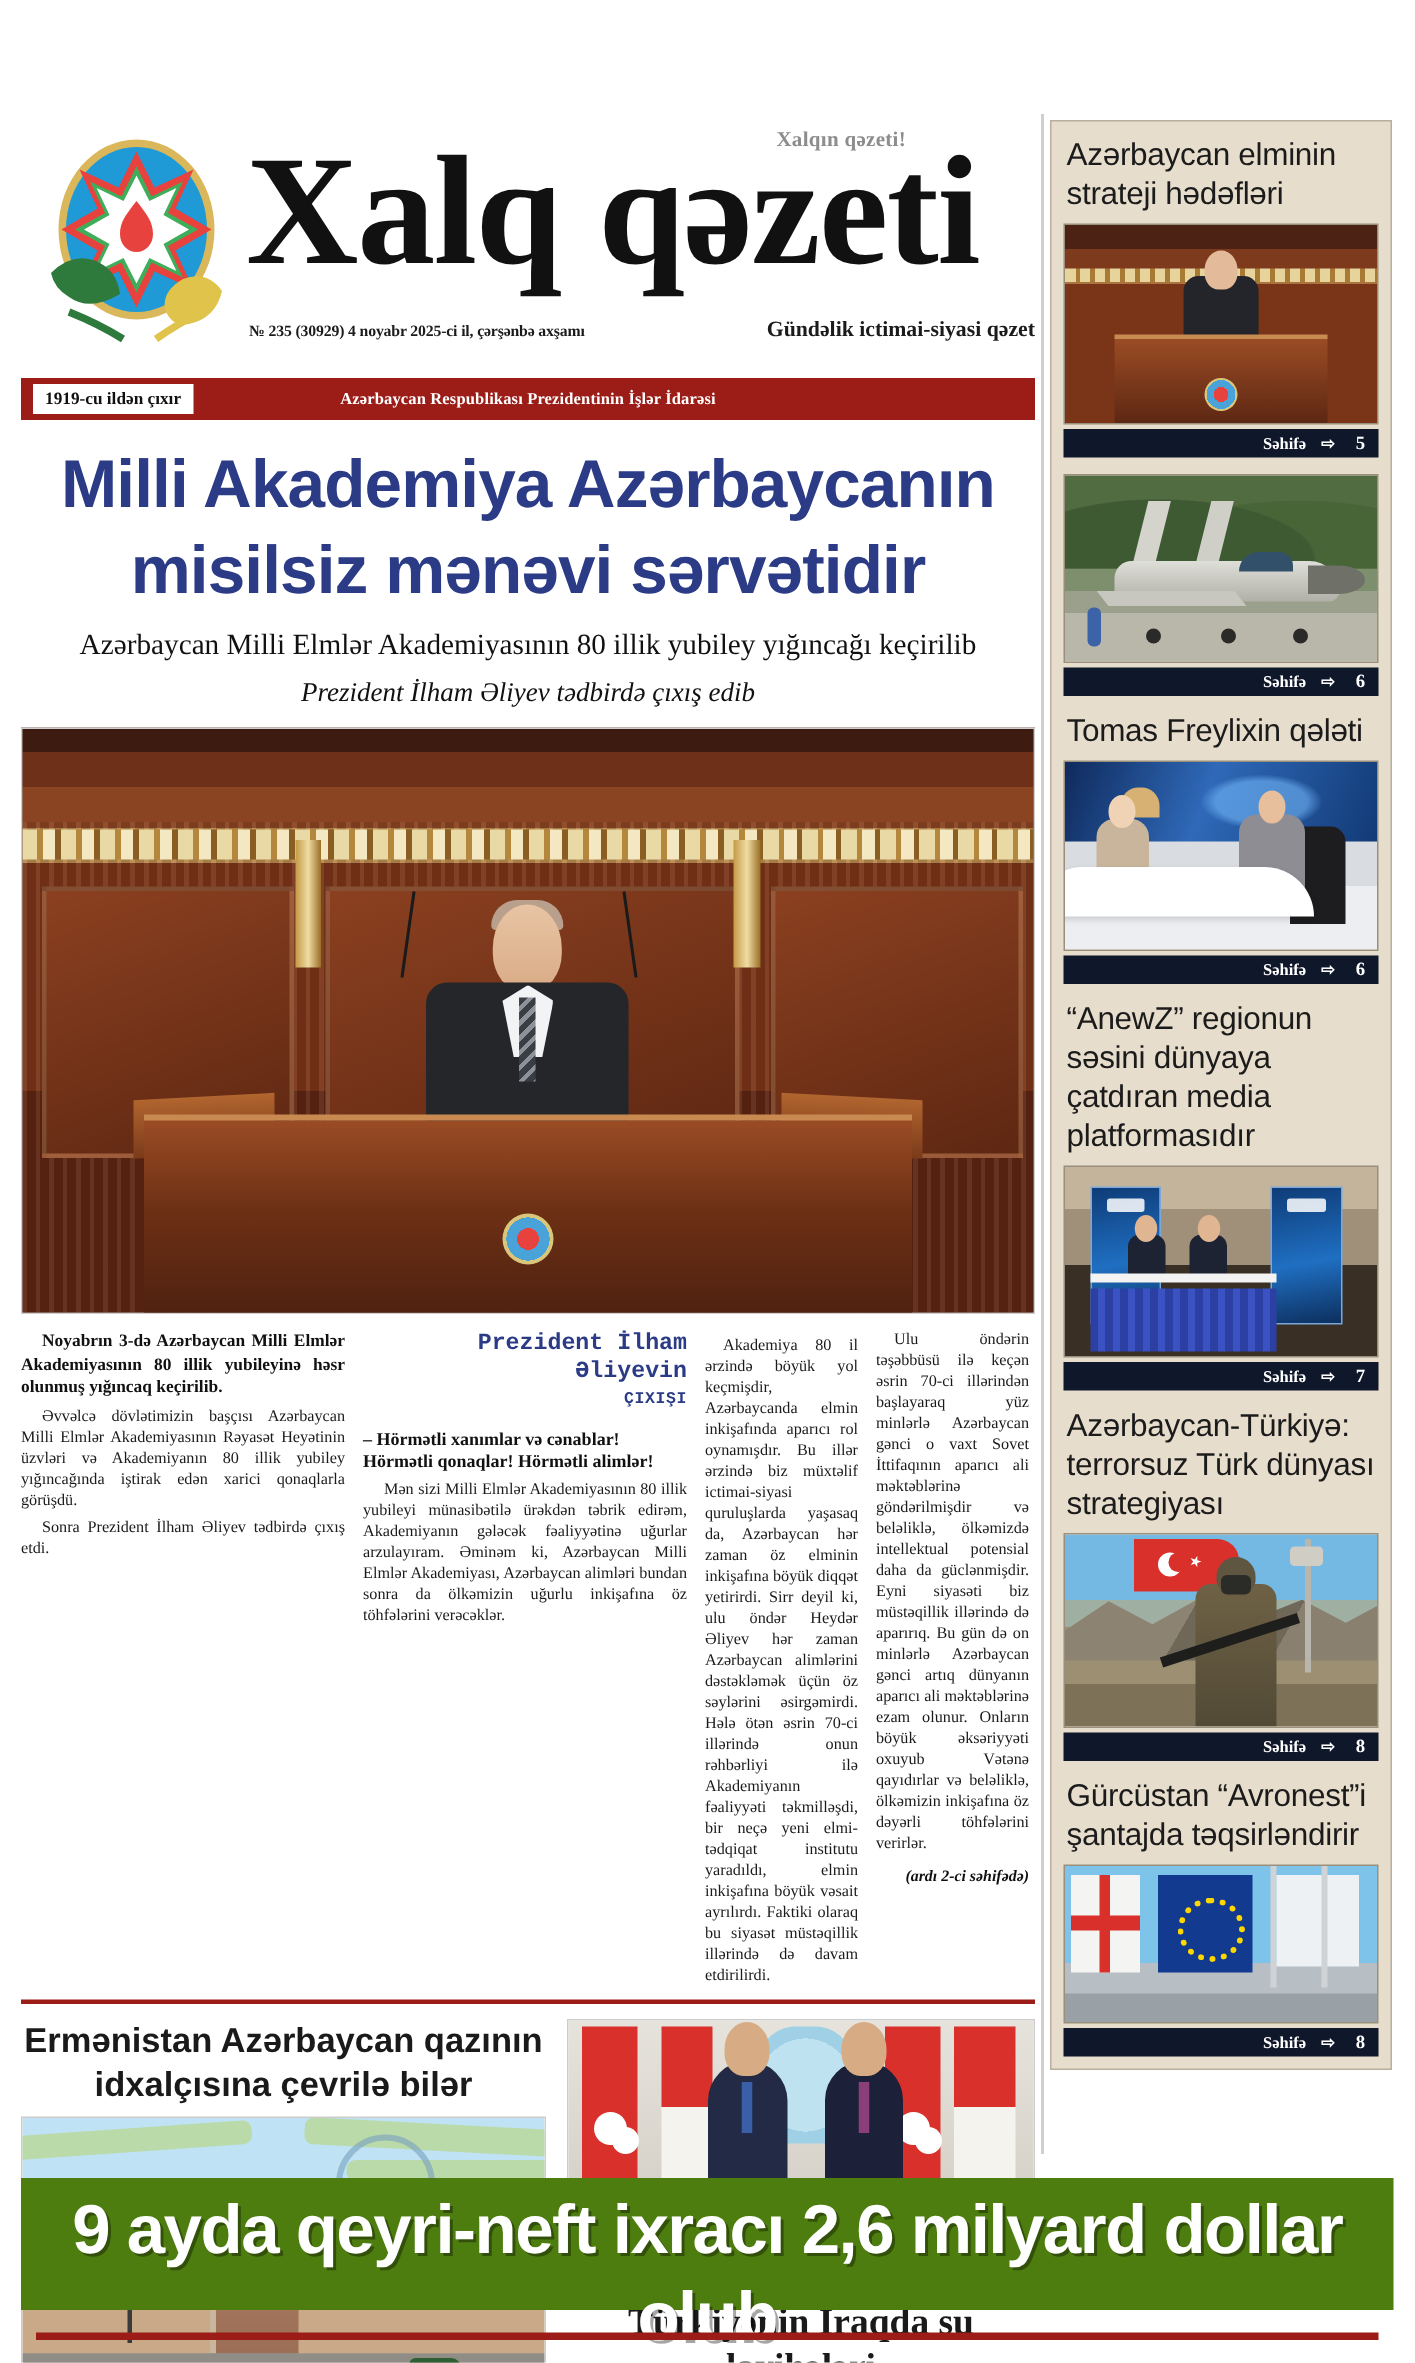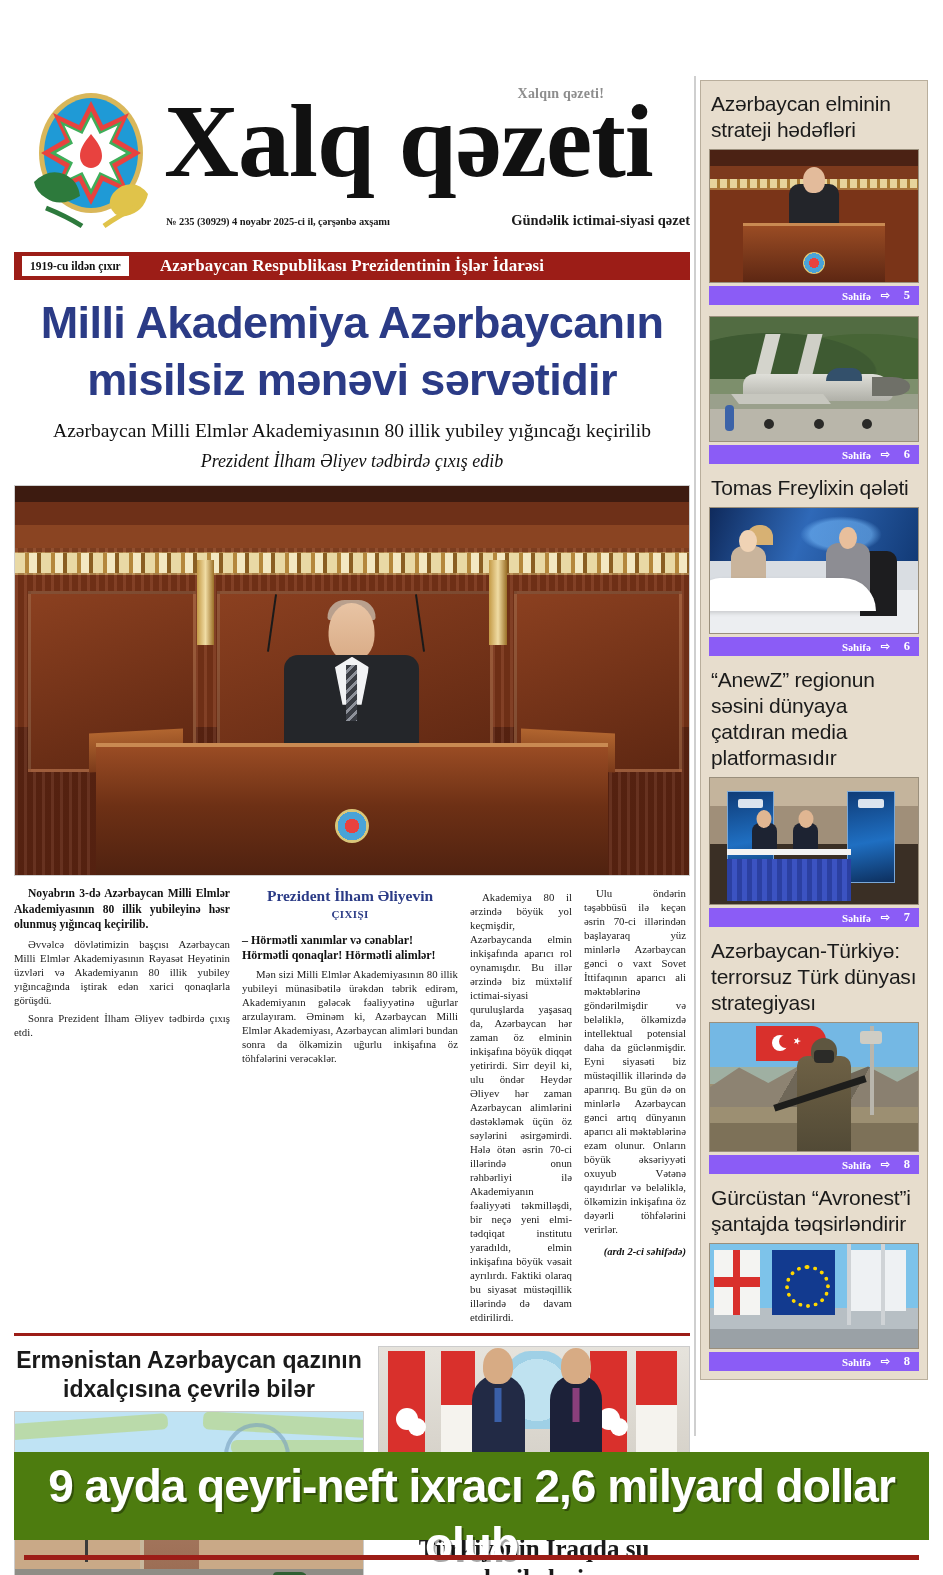--- a/index.html
+++ b/index.html
@@ -34,21 +34,21 @@
   .redbar{
     position:relative;margin-top:4px;height:28px;background:#9c1d17;
     display:flex;align-items:center;justify-content:center;
   }
   .redbar .ribbon{
     position:absolute;left:8px;top:4px;height:20px;background:#fff;
     display:flex;align-items:center;padding:0 8px;
     font-size:11.5px;font-weight:700;color:#111;
   }
   .redbar .rb-text{
-    color:#fff;font-size:17px;font-weight:700;letter-spacing:.1px;
+    color:#fff;font-size:11px;font-weight:700;letter-spacing:.1px;
     font-family:"Liberation Serif",serif;
   }
 
   
   .lead-head{
     margin-top:14px;text-align:center;color:#2b3b86;
     font-family:"Liberation Sans",sans-serif;font-weight:700;
     font-size:45px;line-height:57px;letter-spacing:-.6px;
   }
   .lead-sub1{
@@ -115,21 +115,21 @@
   .lede{
     font-size:11.6px;line-height:15.6px;font-weight:700;text-align:justify;
     text-indent:14px;
   }
   .body-p{
     font-size:10.8px;line-height:14px;text-align:justify;text-indent:14px;
     margin-top:4px;color:#1a1a1a;
   }
   .body-p.first{margin-top:11px;}
   .speech-title{
-    text-align:center;color:#2b3b86;font-weight:700;font-size:15.5px;line-height:19px;
+    text-align:right;color:#2b3b86;font-weight:700;font-size:15.5px;line-height:19px;font-family:Liberation Mono, monospace;
   }
   .speech-title .small{display:block;font-size:11px;letter-spacing:.4px;}
   .greet{font-size:12px;line-height:15px;font-weight:700;margin-top:9px;}
   .cont-note{text-align:right;font-size:10.6px;font-style:italic;font-weight:700;margin-top:10px;}
 
   .rule-red{height:3px;background:#9c1d17;margin-top:9px;}
 
   
   .bottom{display:flex;gap:14px;margin-top:10px;width:676px;}
   .b-left{width:350px;}
@@ -188,21 +188,21 @@
   .sidebar{
     position:absolute;left:700px;top:80px;width:228px;
     background:#e7ddcd;border:1px solid #b9ae9c;box-sizing:border-box;padding:8px 8px 6px 8px;
   }
   .sb-title{
     font-family:"Liberation Sans",sans-serif;font-weight:400;font-size:21px;
     line-height:26px;color:#1b1b1b;margin:2px 0 6px 2px;letter-spacing:-.2px;
   }
   .sb-photo{width:100%;border:1px solid #9a8f7c;box-sizing:border-box;position:relative;overflow:hidden;}
   .sb-strip{
-    height:19px;background:#8b5cf6;color:#fff;display:flex;align-items:center;
+    height:19px;background:#0f172a;color:#fff;display:flex;align-items:center;
     justify-content:flex-end;gap:10px;padding-right:9px;margin-top:3px;margin-bottom:11px;
     font-family:"Liberation Serif",serif;font-weight:700;font-size:11px;
   }
   .sb-strip .pg{font-size:12.5px;min-width:10px;text-align:right;}
 
   
   .s-parl{height:132px;background:linear-gradient(180deg,#4b2214 0 12%,#7d3a1d 12% 24%,#a9743d 24% 30%,#7a3418 30% 100%);position:relative;}
   .s-parl .fr{position:absolute;left:0;top:22%;width:100%;height:7%;
     background:repeating-linear-gradient(90deg,#e7d49c 0 7px,#a87a33 7px 10px);}
   .s-parl .pod{position:absolute;left:16%;top:55%;width:68%;height:45%;

